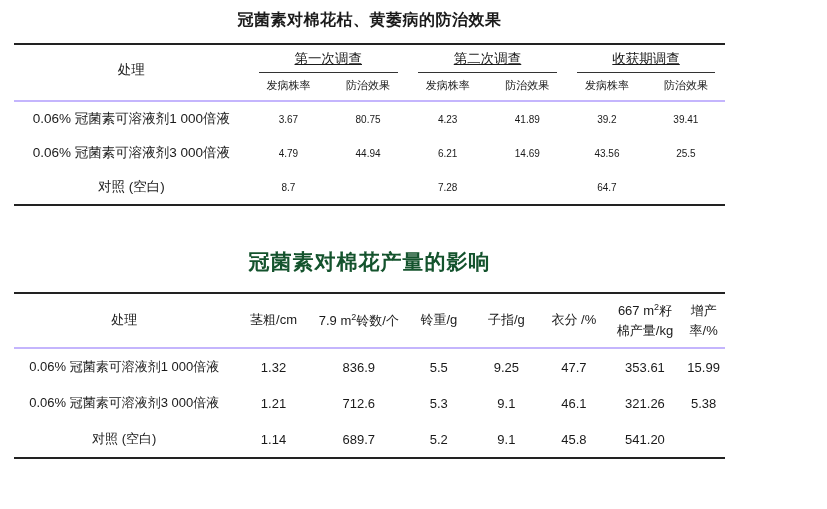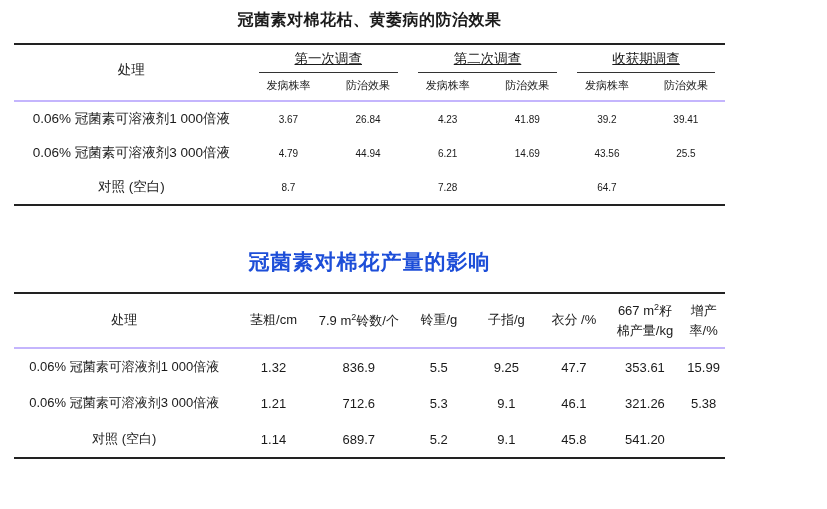--- a/index.html
+++ b/index.html
@@ -102,21 +102,21 @@
   #table1 tr.data td {
     padding-top: 8px;
     padding-bottom: 8px;
   }
 
   
   .t2-title {
     text-align: center;
     font-size: 21px;
     font-weight: bold;
-    color: #1d4ed8;
+    color: #14532d;
     margin-top: 42px;
     letter-spacing: 1px;
   }
 
   #table2 {
     margin-top: 16px;
   }
   #table2 th, #table2 td {
     font-size: 13px;
   }
@@ -182,21 +182,21 @@
           <td class="sub">防治效果</td>
           <td class="sub">发病株率</td>
           <td class="sub">防治效果</td>
           <td class="sub">发病株率</td>
           <td class="sub">防治效果</td>
         </tr>
 
         <tr class="data rule-mid">
           <td class="row-label">0.06% 冠菌素可溶液剂1 000倍液</td>
           <td class="val">3.67</td>
-          <td class="val">26.84</td>
+          <td class="val">80.75</td>
           <td class="val">4.23</td>
           <td class="val">41.89</td>
           <td class="val">39.2</td>
           <td class="val">39.41</td>
         </tr>
         <tr class="data">
           <td class="row-label">0.06% 冠菌素可溶液剂3 000倍液</td>
           <td class="val">4.79</td>
           <td class="val">44.94</td>
           <td class="val">6.21</td>

